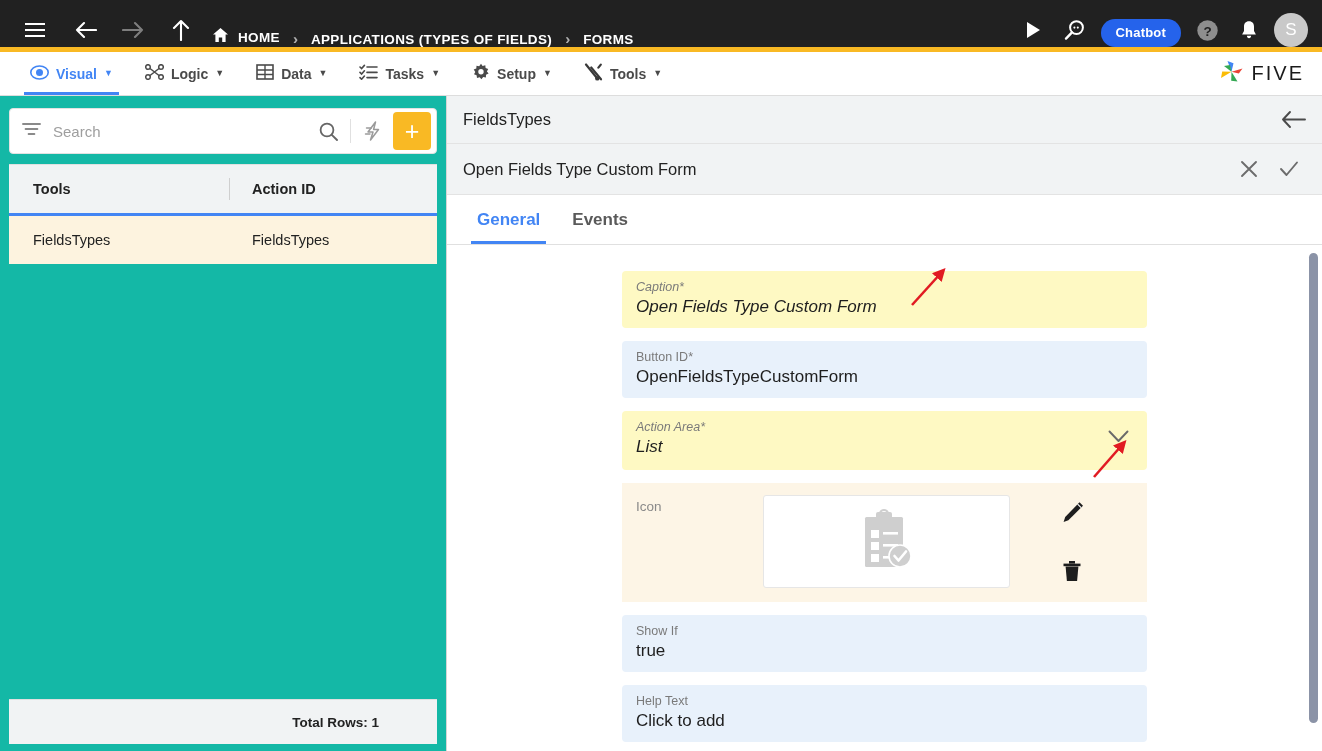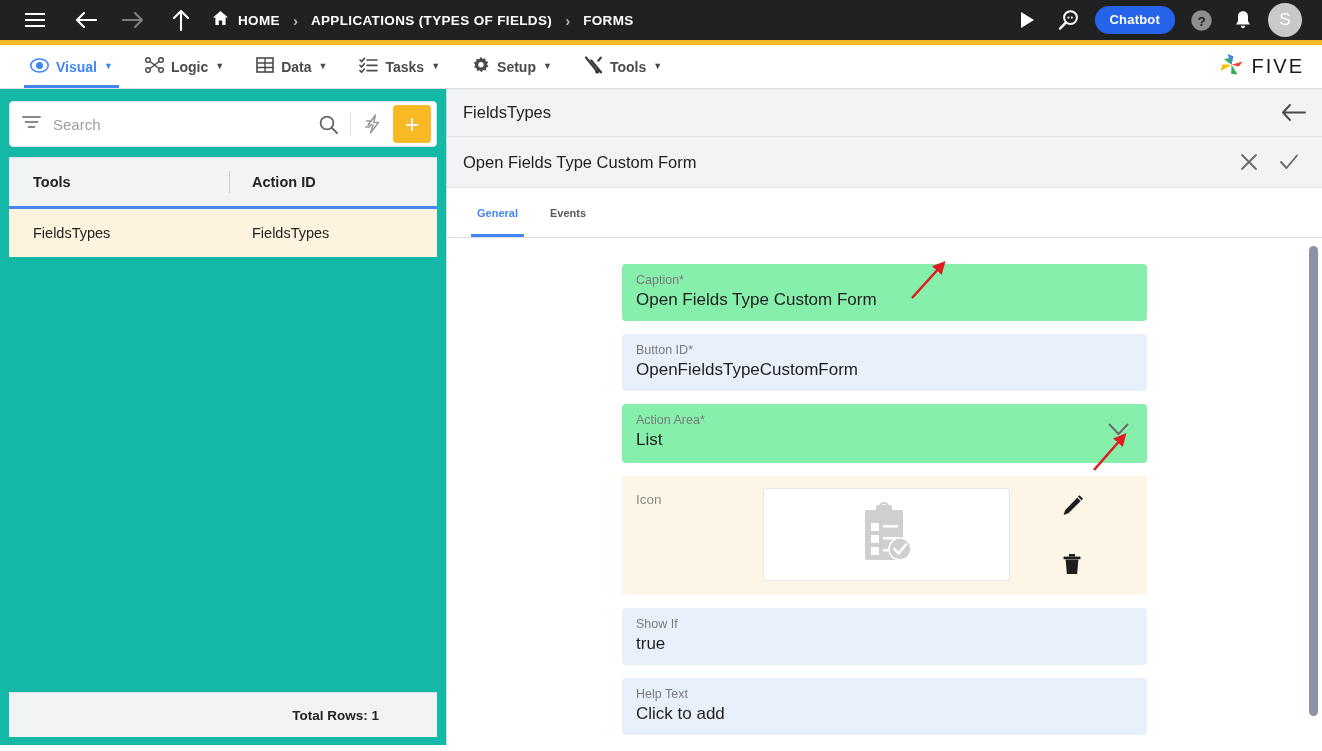--- a/index.html
+++ b/index.html
@@ -4,23 +4,23 @@
 <style>
   * { box-sizing: border-box; margin: 0; padding: 0; }
   html, body {
     width: 1322px; height: 751px;
     font-family: "Liberation Sans", sans-serif;
     background: #fff; overflow: hidden;
   }
 
   
   #topbar {
-    height: 45px; background: #212121;
-    display: flex; align-items: center;
-    padding: 0 20px 0 18px;
+    height: 52px; background: #212121;
+    display: flex; align-items: flex-end;
+    padding: 0 14px 0 18px;
     border-bottom: 5px solid #F9B924;
   }
   .tb-icon {
     width: 34px; height: 34px; display: flex;
     align-items: center; justify-content: center;
     color: #fff; flex: 0 0 auto;
   }
   .tb-icon svg { display: block; }
   #nav-forward { opacity: .42; }
   .crumb {
@@ -153,38 +153,38 @@
     align-items: center; justify-content: center;
     color: #6C6C6C; cursor: pointer; margin-left: 6px;
   }
   #tabs {
     height: 50px; display: flex; align-items: stretch;
     padding-left: 14px; border-bottom: 1px solid #E0E0E0;
     background: #fff;
   }
   .tab {
     display: flex; align-items: center; padding: 0 16px;
-    font-size: 11px; font-weight: 700; color: #5A5A5A;
+    font-size: 17px; font-weight: 700; color: #5A5A5A;
     cursor: pointer; position: relative;
   }
   .tab.active { color: #4285F4; }
   .tab.active::after {
     content: ""; position: absolute; left: 10px; right: 10px; bottom: 0;
     height: 3px; background: #4285F4;
   }
   #formarea {
     flex: 1; overflow: hidden; position: relative;
     display: flex; justify-content: center; padding-top: 26px;
   }
   #formcol { width: 525px; }
   .field {
     border-radius: 4px; padding: 9px 14px 11px; margin-bottom: 13px;
     position: relative; cursor: text;
   }
-  .field.cream { background: #86efac; }
+  .field.cream { background: #fef9c3; font-style: italic; }
   .field.blue  { background: #E8F1FB; }
   .flabel { font-size: 12.5px; color: #7A7A7A; margin-bottom: 3px; }
   .fstar { color: #7A7A7A; }
   .fvalue { font-size: 17px; color: #1E1E1E; }
   #field-action-area { padding-bottom: 13px; }
   #chevron-down {
     position: absolute; right: 18px; top: 18px;
     color: #6A6A6A; cursor: pointer;
   }
   

